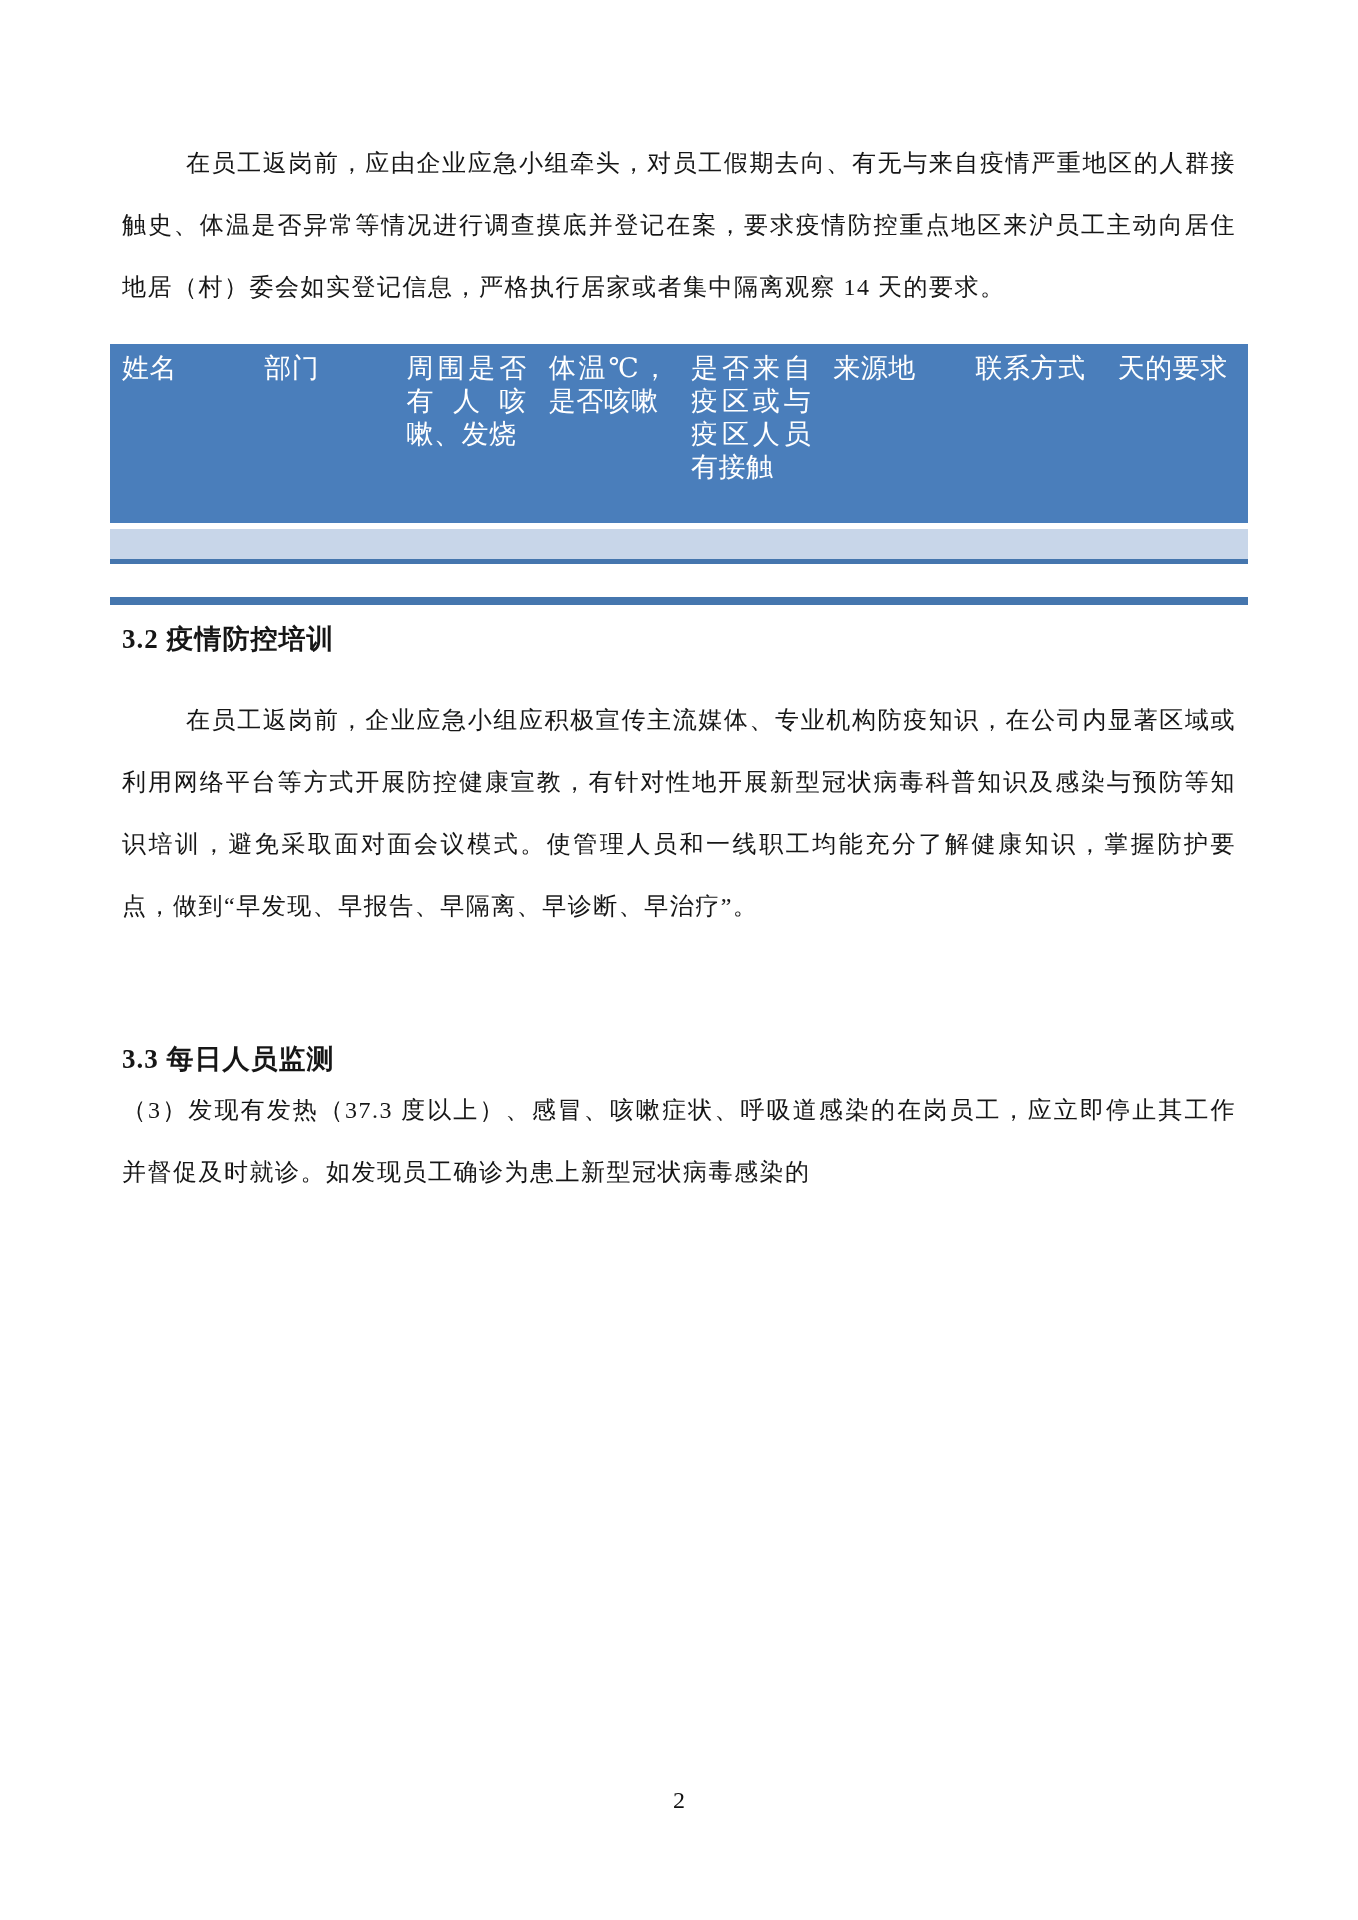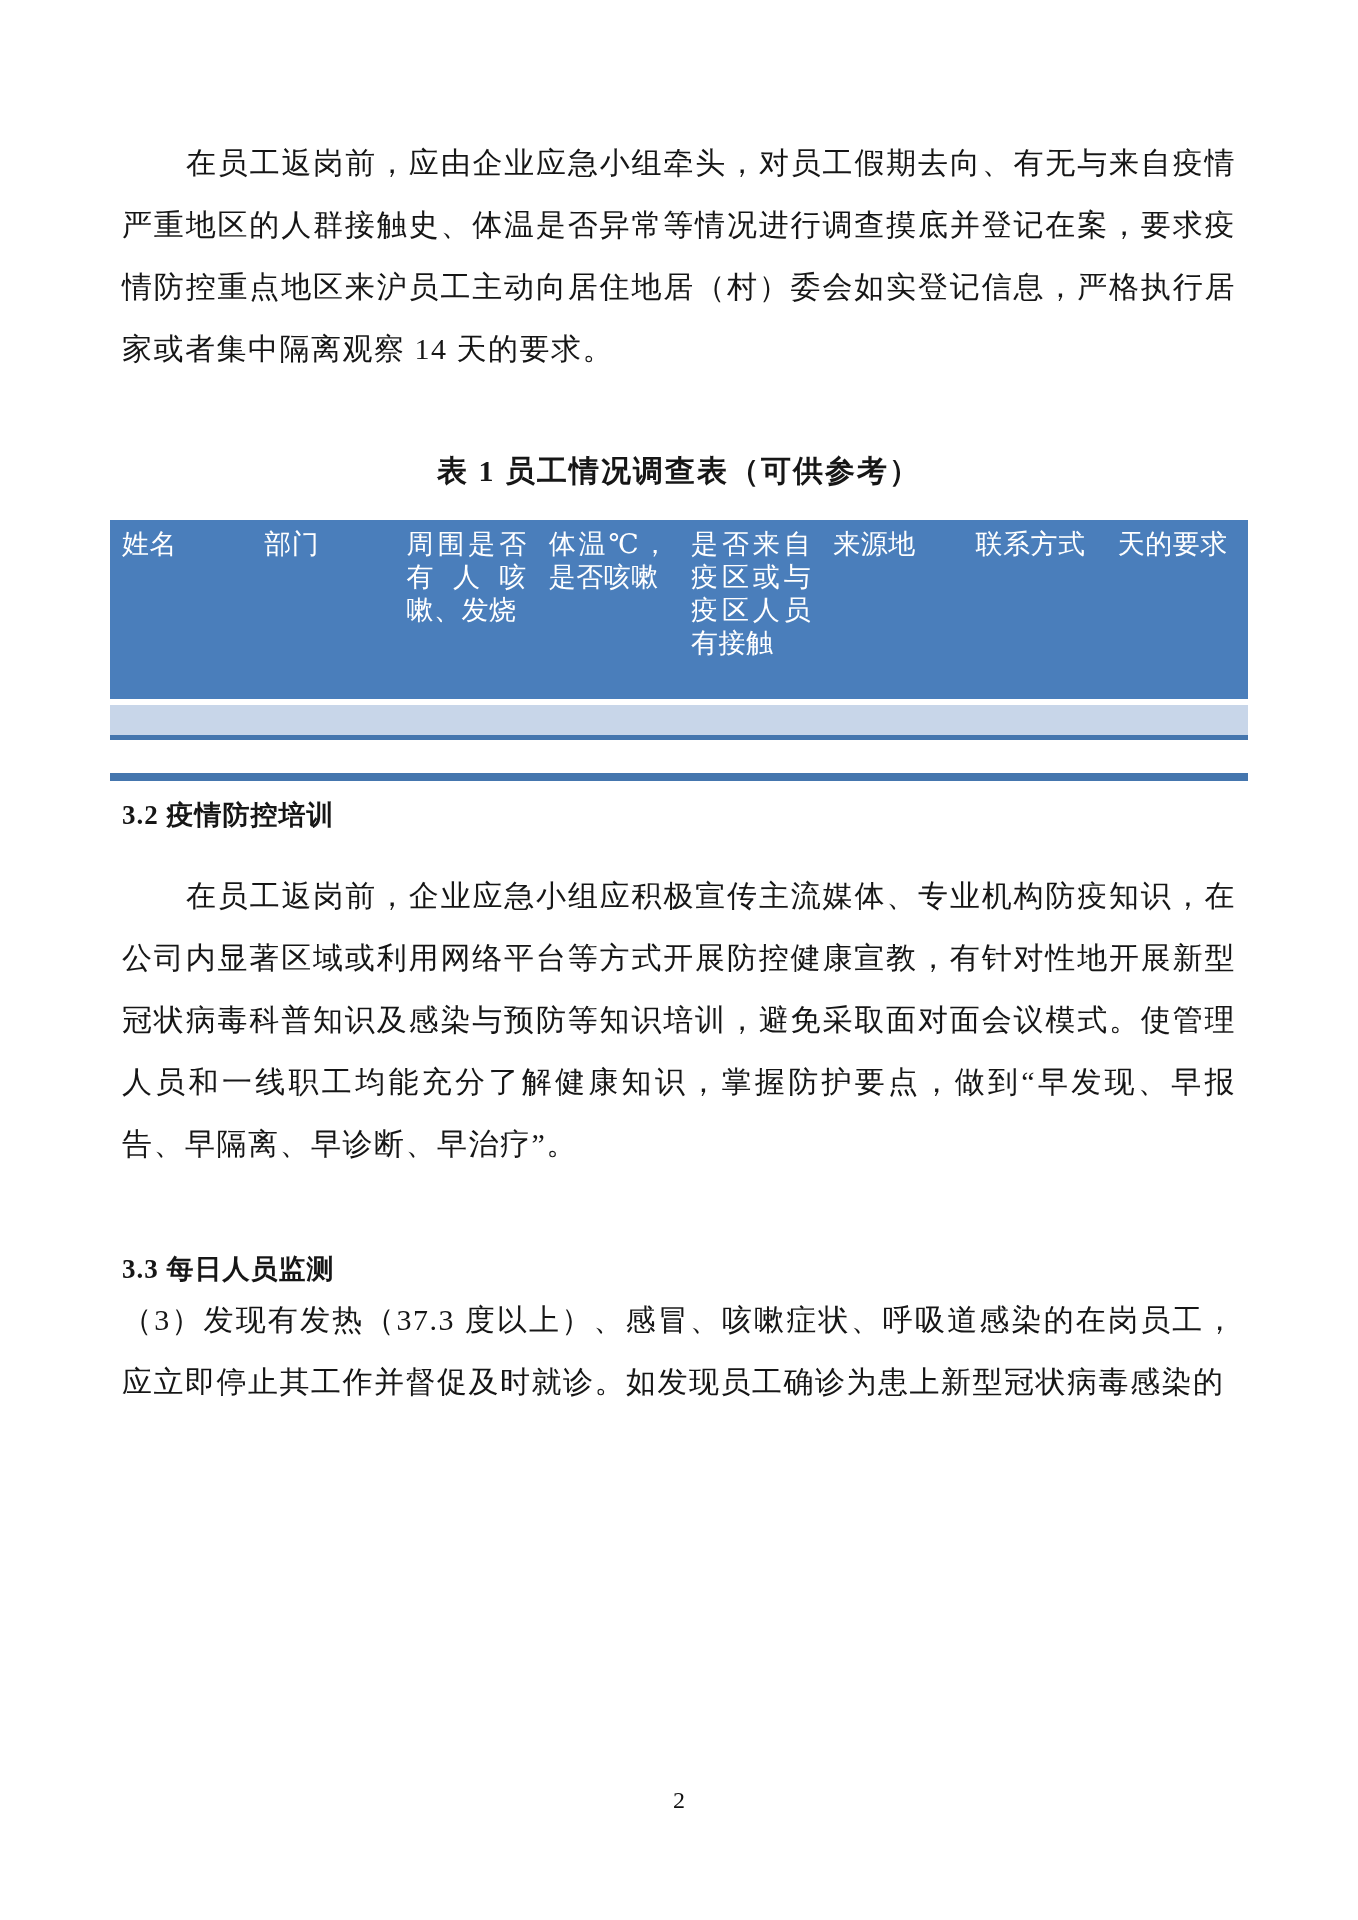--- a/index.html
+++ b/index.html
@@ -21,21 +21,21 @@
     box-sizing:border-box;
   }
   .content{
     margin:0 110px;
     width:1138px;
     padding-top:132px;
     box-sizing:border-box;
   }
   p.body-text{
     margin:0 12px;
-    font-size:30px;
+    font-size:24px;
     line-height:62px;
     letter-spacing:1.5px;
     text-align:justify;
     text-justify:inter-character;
     word-break:normal;
     line-break:strict;
   }
   p.indent{text-indent:64px;}
   .table-caption{
     margin:68px 0 0 0;
@@ -87,41 +87,40 @@
   table.survey td:first-child{border-left:3px solid var(--table-border);}
   table.survey td:last-child{border-right:3px solid var(--table-border);}
   h2.sec{
     margin:0 12px;
     font-size:27px;
     line-height:40px;
     font-weight:bold;
     letter-spacing:1px;
   }
   h2.sec-32{margin-top:14px;}
-  h2.sec-33{margin-top:74px;}
+  h2.sec-33{margin-top:102px;}
   p.para-32{margin-top:30px;}
   p.para-331{margin-top:12px;}
   .page-number{
     position:absolute;
     top:1786px;left:0;right:0;
     text-align:center;
     font-size:24px;
     line-height:28px;
     color:#111;
   }
 </style>
 </head>
 <body>
 
 <div class="page">
   <div class="content">
 
     <p class="body-text indent">在员工返岗前，应由企业应急小组牵头，对员工假期去向、有无与来自疫情严重地区的人群接触史、体温是否异常等情况进行调查摸底并登记在案，要求疫情防控重点地区来沪员工主动向居住地居（村）委会如实登记信息，严格执行居家或者集中隔离观察 14 天的要求。</p>
 
-    <div class="table-caption">表 1 员工情况调查表（可供参考）</div>
 
     <table class="survey">
       <thead>
         <tr>
           <th>姓名</th>
           <th>部门</th>
           <th>周围是否有人咳嗽、发烧</th>
           <th>体温℃，是否咳嗽</th>
           <th>是否来自疫区或与疫区人员有接触</th>
           <th>来源地</th>

